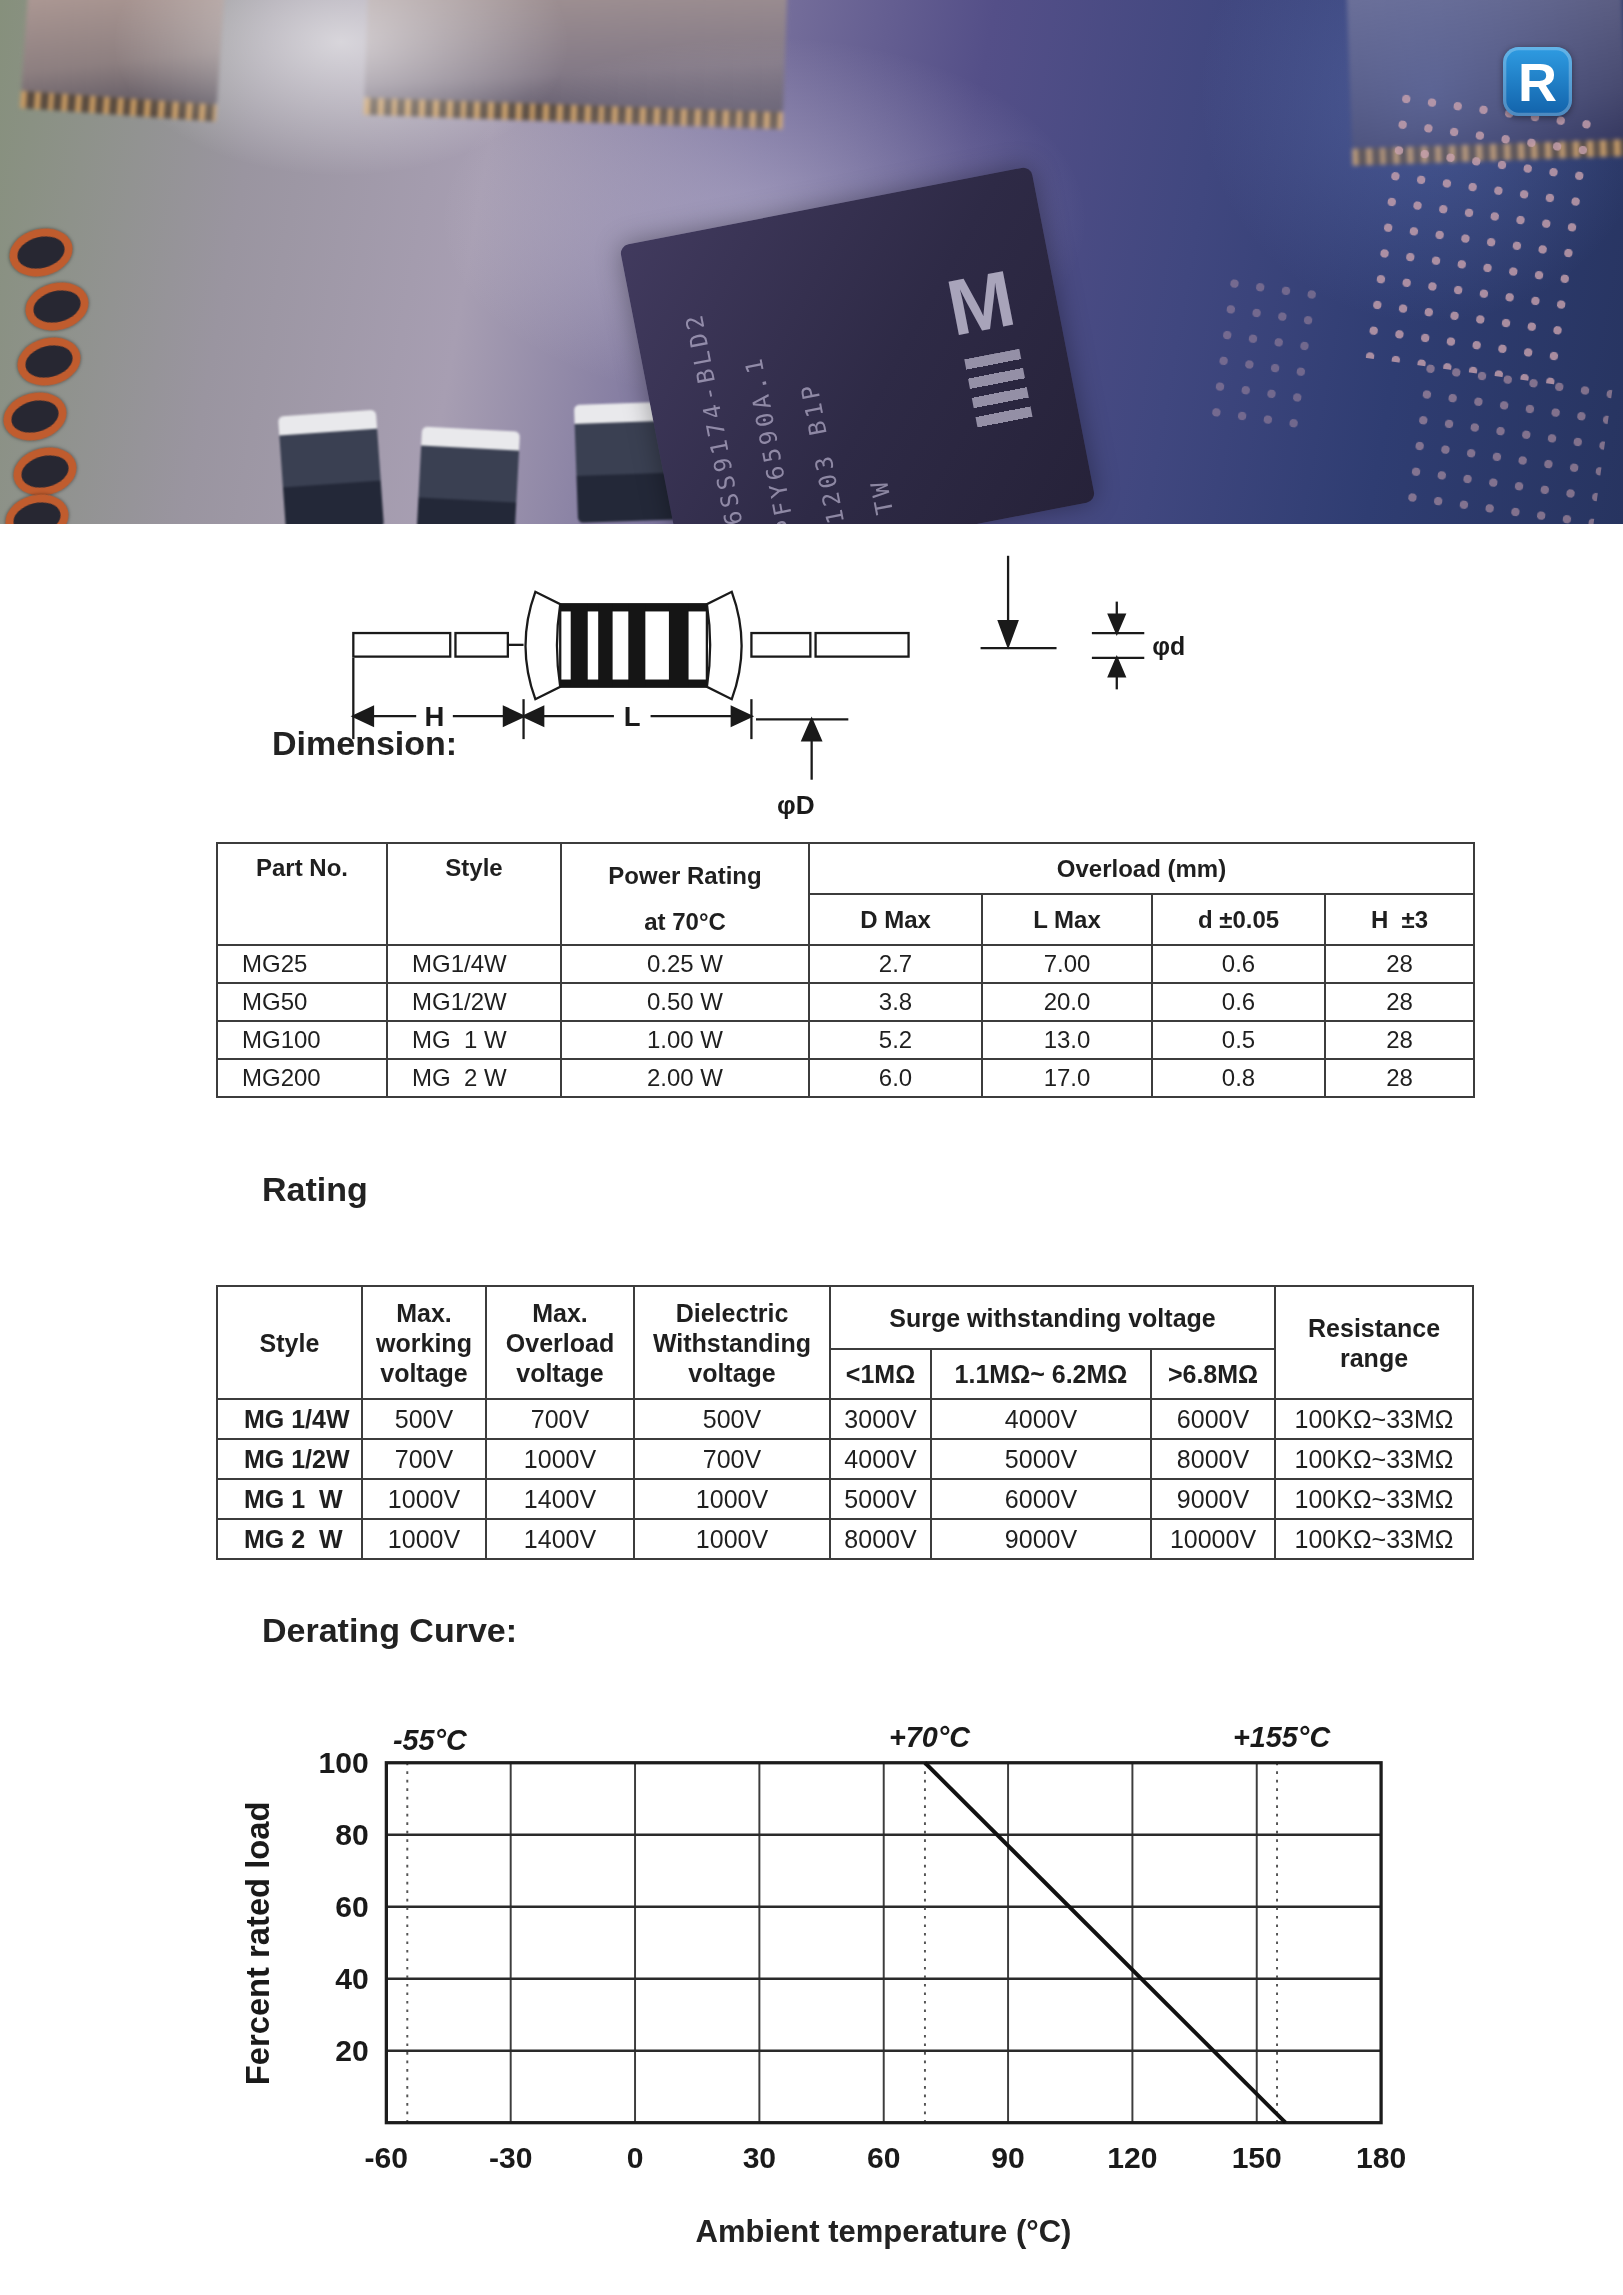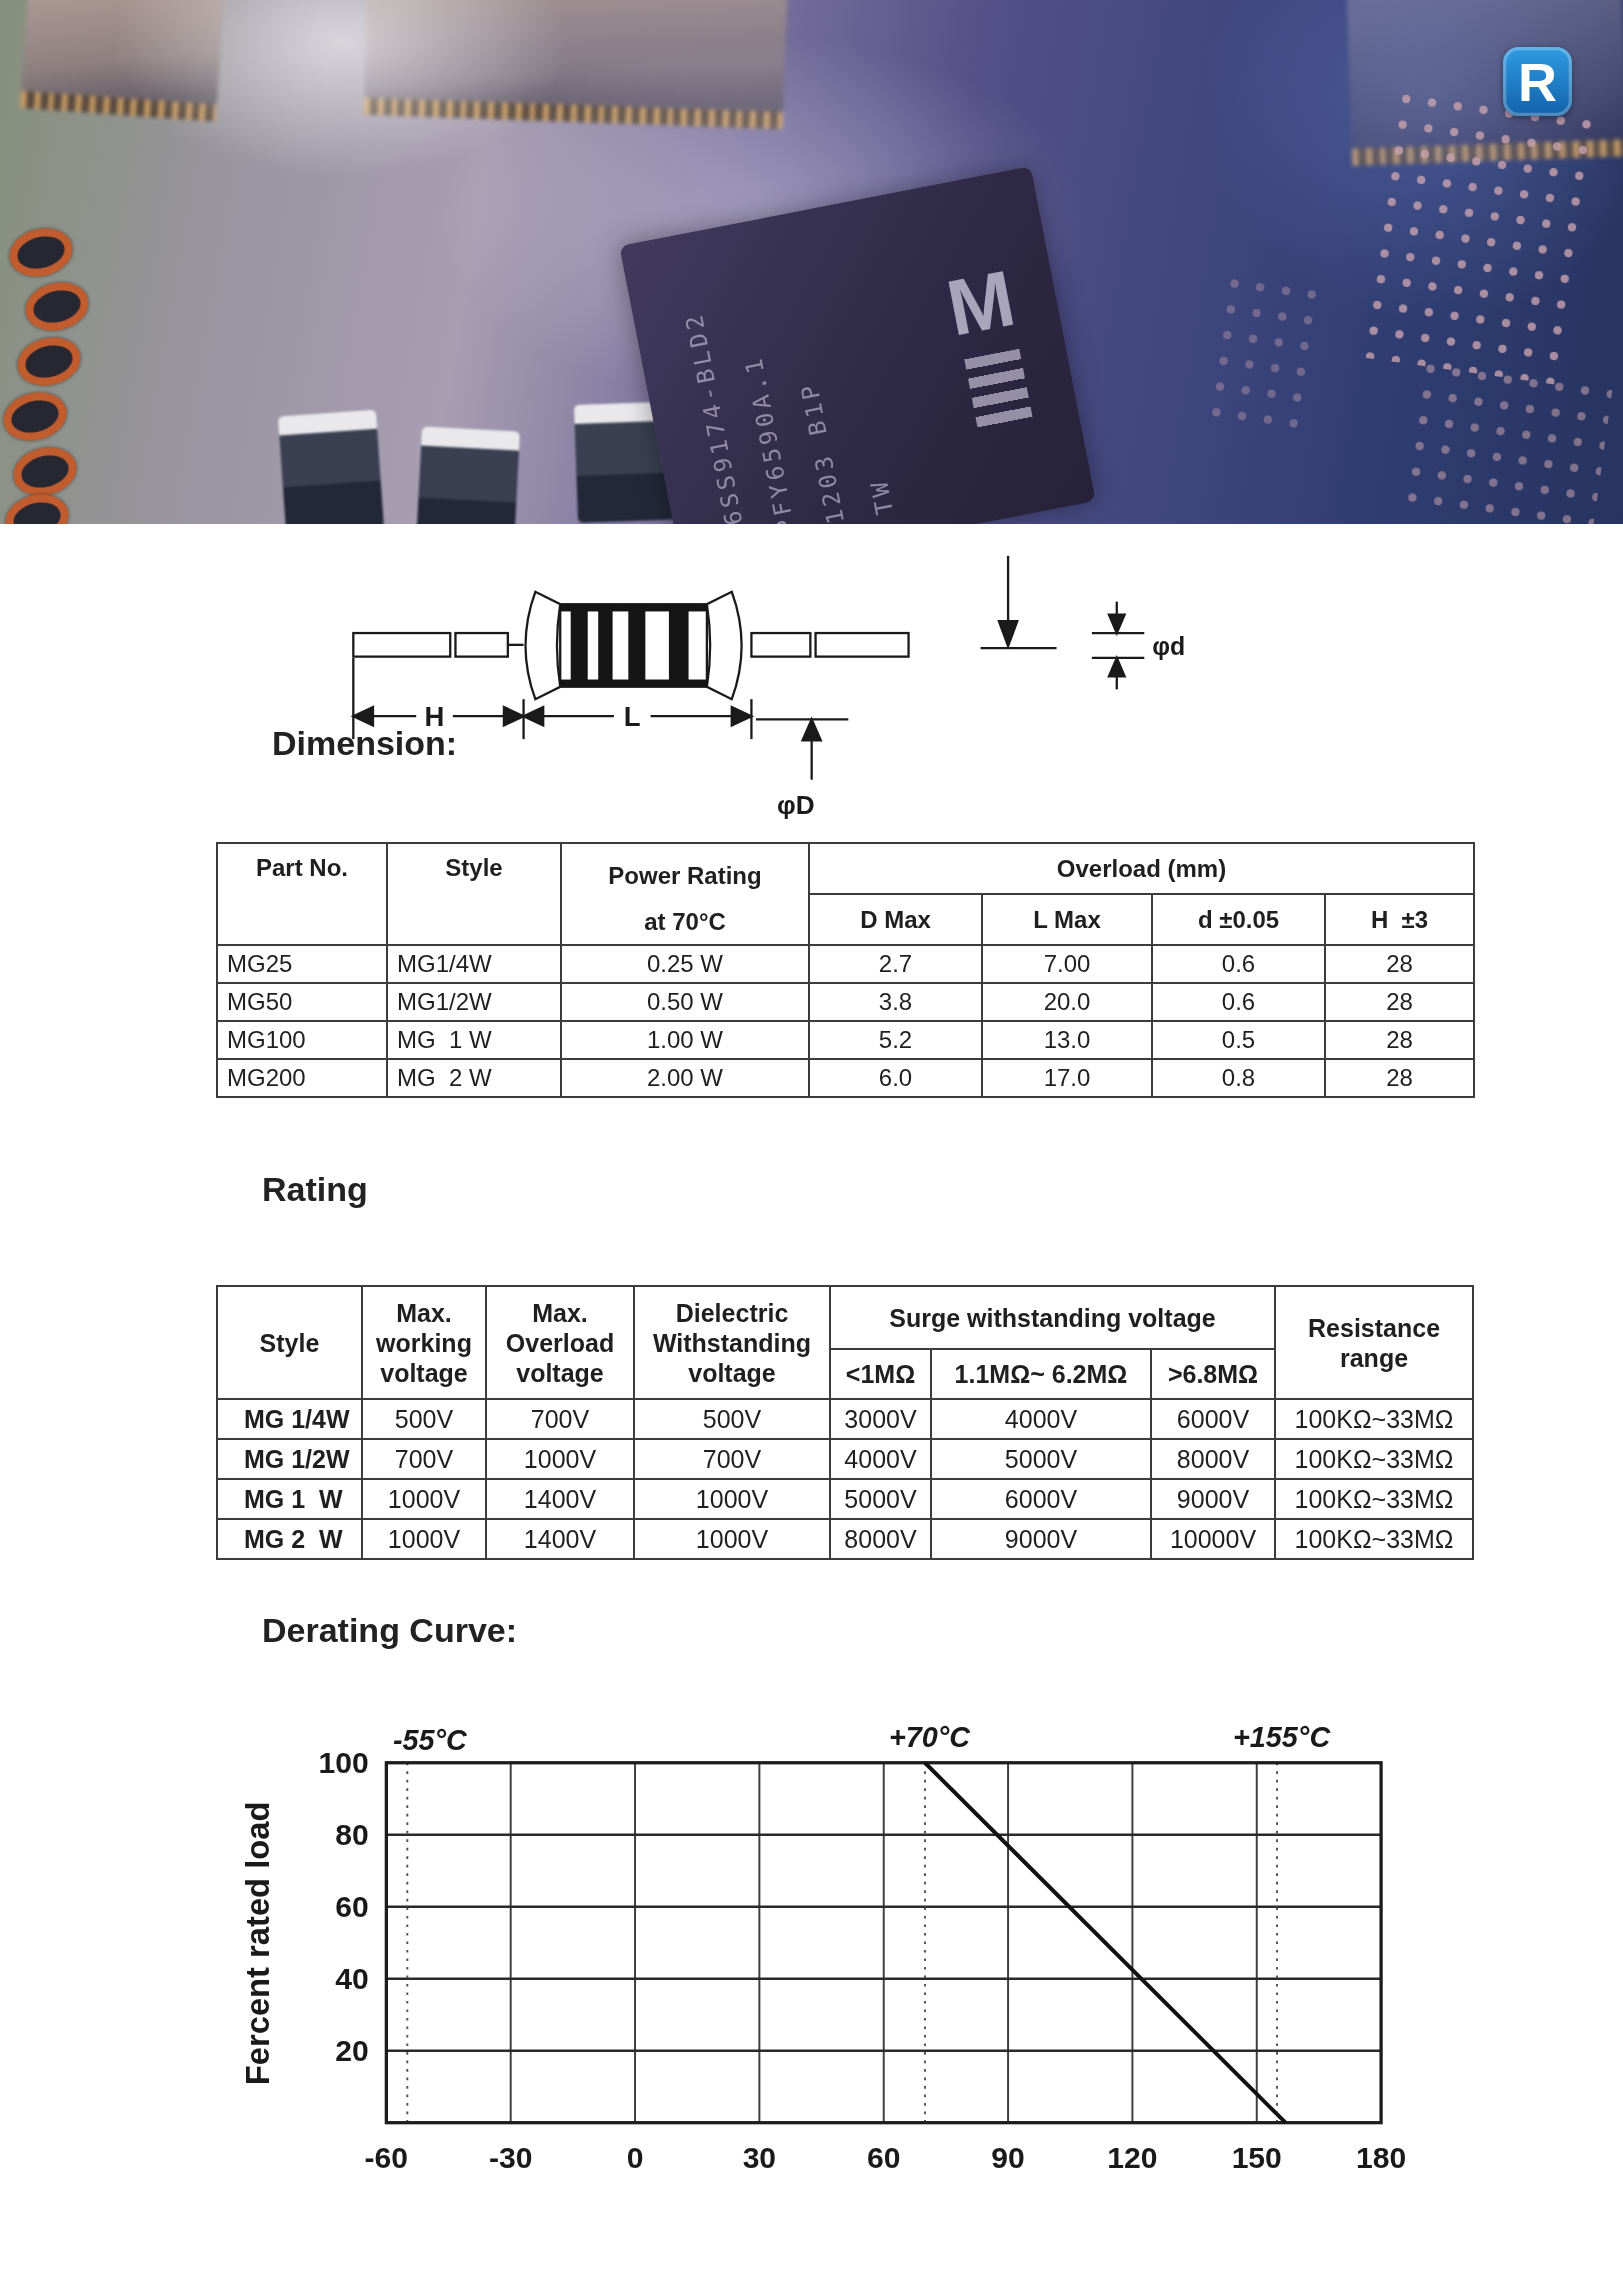--- a/index.html
+++ b/index.html
@@ -66,21 +66,21 @@
   table.sheet{position:absolute;border-collapse:collapse;background:#ffffff;table-layout:fixed;}
   table.sheet th,table.sheet td{border:2px solid #3c3c3c;padding:0 6.5px;color:#1f1f1f;}
   table.sheet{border:2.6px solid #333333;}
   #dim-table{left:216px;top:842px;width:1257px;font-size:24px;}
   #dim-table th{font-weight:700;white-space:pre-line;text-align:center;line-height:1.25;}
   #dim-table tr.h1 th[rowspan]{vertical-align:top;padding-top:9.2px;}
   #dim-table th.th-power{line-height:1.9;}
   #dim-table tr.h1{height:41px;} #dim-table tr.h2{height:41px;}
   #dim-table tbody tr{height:38px;}
   #dim-table td{text-align:center;font-weight:500;}
-  #dim-table td:nth-child(1),#dim-table td:nth-child(2){text-align:left;padding-left:9px;}
+  #dim-table td:nth-child(1),#dim-table td:nth-child(2){text-align:left;padding-left:24px;}
 
   #rate-table{left:216px;top:1285px;width:1257px;font-size:25px;}
   #rate-table th{font-weight:700;white-space:pre-line;text-align:center;line-height:1.2;vertical-align:middle;}
   #rate-table tr.h1{height:63px;} #rate-table tr.h2{height:50px;}
   #rate-table tbody tr{height:40px;}
   #rate-table td{text-align:center;font-weight:500;}
   #rate-table td:nth-child(1){text-align:left;padding-left:26px;font-weight:700;}
 
   
   .absobj{position:absolute;}
@@ -398,15 +398,16 @@
 
     <g font-size="44" font-weight="700" font-style="italic">
       <text x="600" y="2672">-55°C</text>
       <text x="1420" y="2668" text-anchor="middle">+70°C</text>
       <text x="1958" y="2668" text-anchor="middle">+155°C</text>
     </g>
 
     <text transform="translate(410,2968) rotate(-90)" text-anchor="middle" font-size="50" font-weight="700">Fercent rated load</text>
   </svg>
 
+  <div class="amb-label">Ambient temperature (°C)</div>
 
 </div>
 
 
 </body></html>

